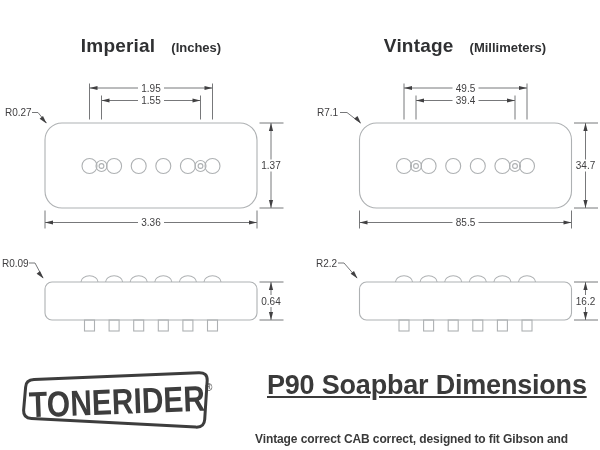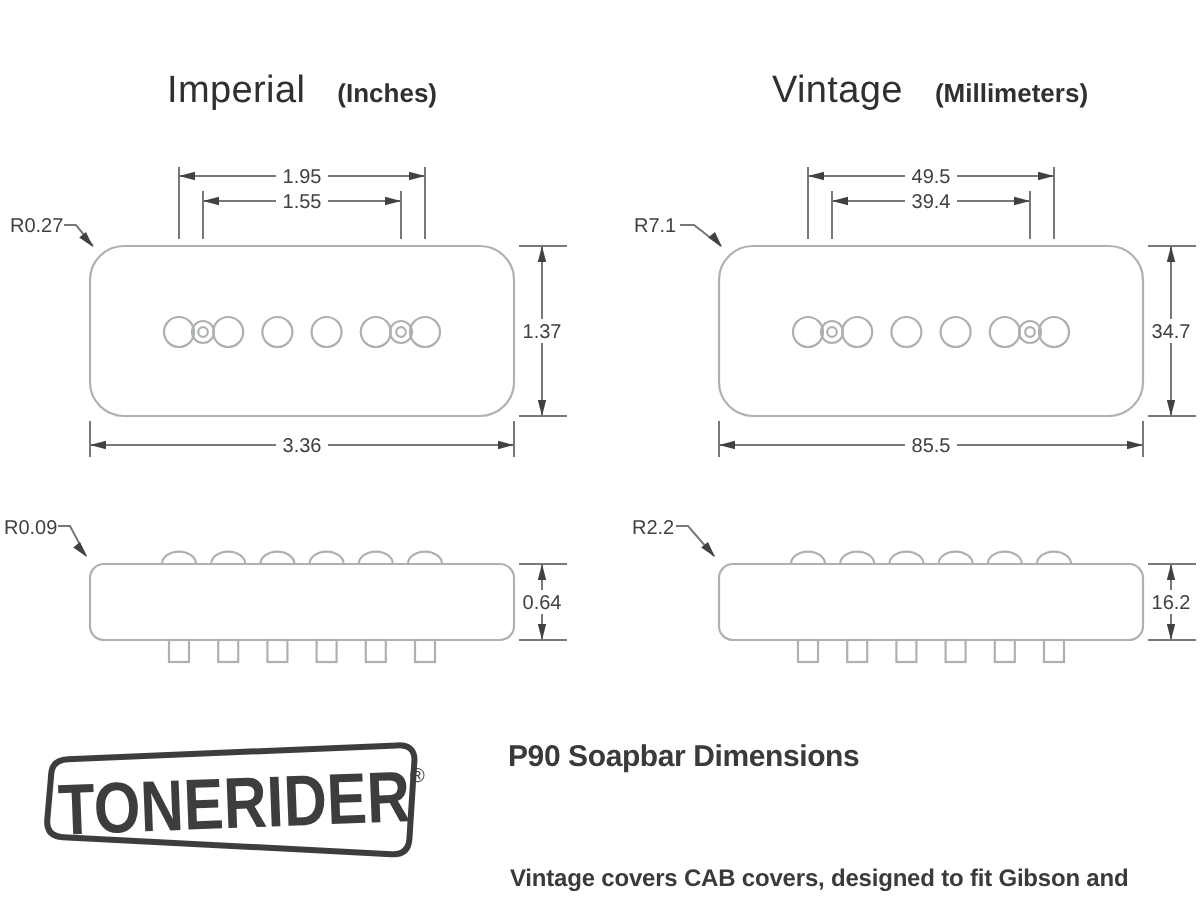--- a/index.html
+++ b/index.html
@@ -4,32 +4,32 @@
 <style>
   html,body{margin:0;padding:0;background:#ffffff;}
   .stage{
     position:relative;width:600px;height:450px;background:#ffffff;overflow:hidden;
     font-family:"Liberation Sans", sans-serif;
   }
   .stage svg{position:absolute;left:0;top:0;}
   .col-heading{
     position:absolute;top:35px;text-align:center;color:#2f3032;white-space:nowrap;
   }
-  .col-heading .h-main{font-size:19px;font-weight:normal;letter-spacing:.2px;}
+  .col-heading .h-main{font-size:19px;font-weight:bold;letter-spacing:.2px;}
   .col-heading .h-unit{font-size:13px;font-weight:bold;margin-left:16px;}
   .heading-imperial{left:0;width:302px;}
   .heading-metric{left:312px;width:306px;}
   .dim-text{font-family:"Liberation Sans", sans-serif;font-size:10px;fill:#414042;}
   .geo{stroke:#aeb1b3;stroke-width:1.1;fill:none;}
   .dim{stroke:#77787a;stroke-width:1;fill:none;}
   .arr{fill:#414042;stroke:none;}
   .lbg{fill:#ffffff;stroke:none;}
   .footer-heading{
-    position:absolute;left:254px;top:370px;font-size:15px;font-weight:600;
-    color:#3a3a3a;letter-spacing:-0.2px;
+    position:absolute;left:267px;top:370px;font-size:27px;font-weight:600;
+    color:#3a3a3a;letter-spacing:-0.2px;text-decoration:underline;
   }
   .footer-desc{
     position:absolute;left:255px;top:396px;font-size:12px;font-weight:600;
     color:#3a3a3a;line-height:17.5px;white-space:pre-wrap;letter-spacing:-0.1px;
   }
 </style>
 </head>
 <body>
 
 <div class="stage">
@@ -196,17 +196,17 @@
 
     <g>
       <path d="M 34,379.6 L 198.5,372.7 Q 207.5,372.3 207.2,380.3 L 204.7,419.5 Q 204.2,427.6 195.7,427.1 L 31.5,418.6 Q 23.3,418.2 23.6,410.3 L 25.6,387.3 Q 25.9,379.9 34,379.6 Z" fill="none" stroke="#3d3d3d" stroke-width="3"></path>
       <text x="29" y="414" font-family="Liberation Sans, sans-serif" font-weight="bold" font-size="36" fill="#3d3d3d" textLength="176" lengthAdjust="spacingAndGlyphs" transform="rotate(-2.2 116 400)">TONERIDER</text>
       <text x="205" y="391" font-family="Liberation Sans, sans-serif" font-size="10" fill="#3d3d3d">®</text>
     </g>
   </svg>
 
   <div class="footer-heading">P90 Soapbar Dimensions</div>
   <div class="footer-desc">
-    <div>Vintage covers CAB covers, designed to fit Gibson and</div>
+    <div>Vintage correct CAB correct, designed to fit Gibson and</div>
     
   </div>
 
 </div>
 
 </body></html>

